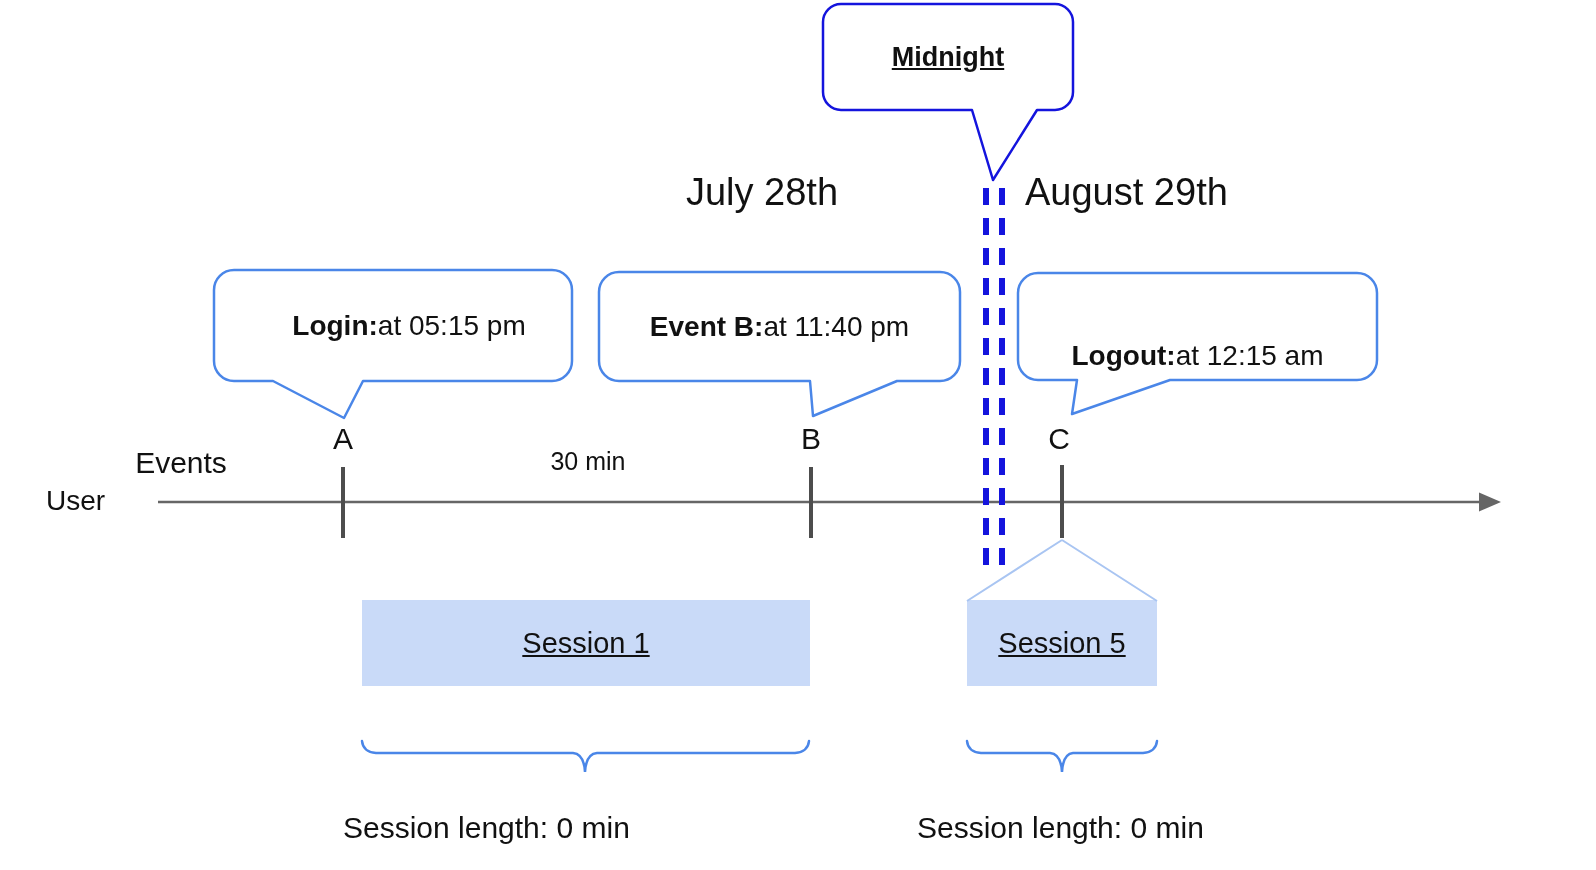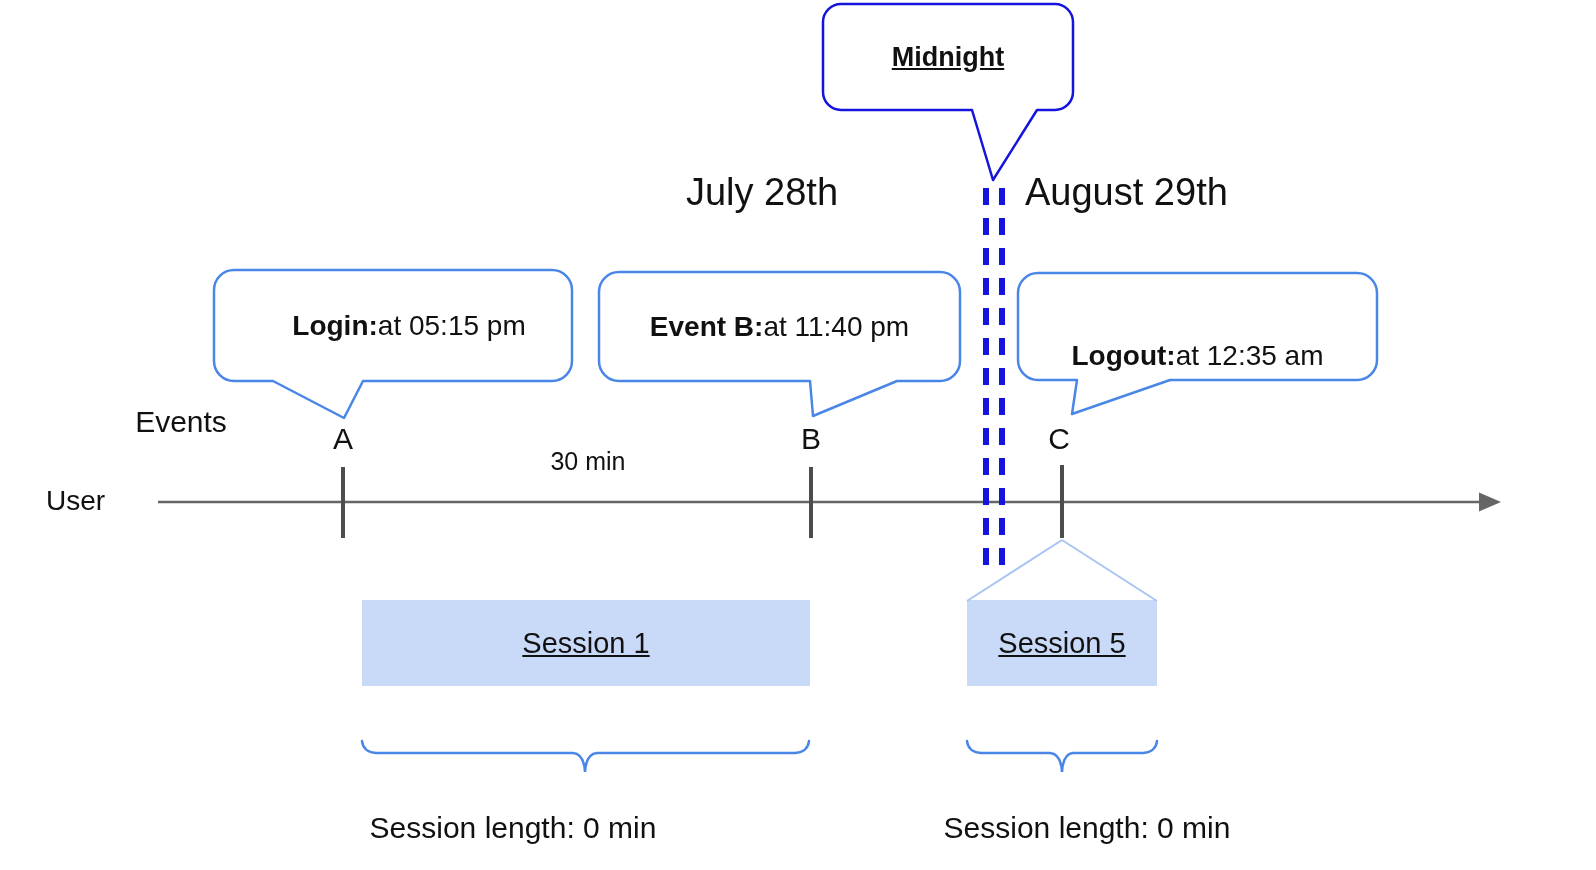--- a/index.html
+++ b/index.html
@@ -10,21 +10,21 @@
   }
   #shapes{position:absolute;left:0;top:0;width:1596px;height:870px;}
   .txt{position:absolute;white-space:nowrap;line-height:1.2;}
   .center{text-align:center;}
   .flexbox{display:flex;align-items:center;justify-content:center;text-decoration:underline;}
   .date-label{font-size:38px;}
   .marker-label{font-size:30px;width:60px;text-align:center;}
   .callout-text{position:absolute;display:flex;align-items:center;justify-content:center;font-size:28px;}
   .callout-text b{font-weight:bold;}
   .session-label{position:absolute;font-size:29px;}
-  .length-label{font-size:30px;width:340px;text-align:center;}
+  .length-label{font-size:30px;width:340px;}
 </style>
 </head>
 <body>
 
 <div id="canvas">
 
   <svg id="shapes" viewBox="0 0 1596 870">
 
     <rect x="362" y="600" width="448" height="86" fill="#c9daf8"></rect>
     <rect x="967" y="600" width="190" height="86" fill="#c9daf8"></rect>
@@ -58,24 +58,24 @@
   <div class="callout-text" style="left:214px;top:270px;width:358px;height:111px;padding-left:16px;">
     <b>Login:</b>
       <span> at 05:15 pm</span>
   </div>
   <div class="callout-text" style="left:599px;top:272px;width:361px;height:109px;">
     <b>Event B:</b>
       <span> at 11:40 pm</span>
   </div>
   <div class="callout-text" style="left:1018px;top:273px;width:359px;height:107px;margin-top:29px;">
     <b>Logout:</b>
-      <span> at 12:35 am</span>
+      <span> at 12:15 am</span>
   </div>
 
-  <div class="txt" style="left:106px;top:404px;width:150px;text-align:center;font-size:30px;">Events</div>
+  <div class="txt" style="left:106px;top:445px;width:150px;text-align:center;font-size:30px;">Events</div>
   <div class="txt" style="left:46px;top:484px;font-size:28px;">User</div>
 
   <div class="txt marker-label" style="left:313px;top:421px;">A</div>
   <div class="txt marker-label" style="left:781px;top:421px;">B</div>
   <div class="txt marker-label" style="left:1029px;top:421px;">C</div>
 
   <div class="txt center" style="left:508px;top:446px;width:160px;font-size:25px;">30 min</div>
 
   <div class="session-label flexbox" style="left:362px;top:600px;width:448px;height:86px;text-align:right;">Session 1</div>
   <div class="session-label flexbox" style="left:967px;top:600px;width:190px;height:86px;">Session 5</div>

